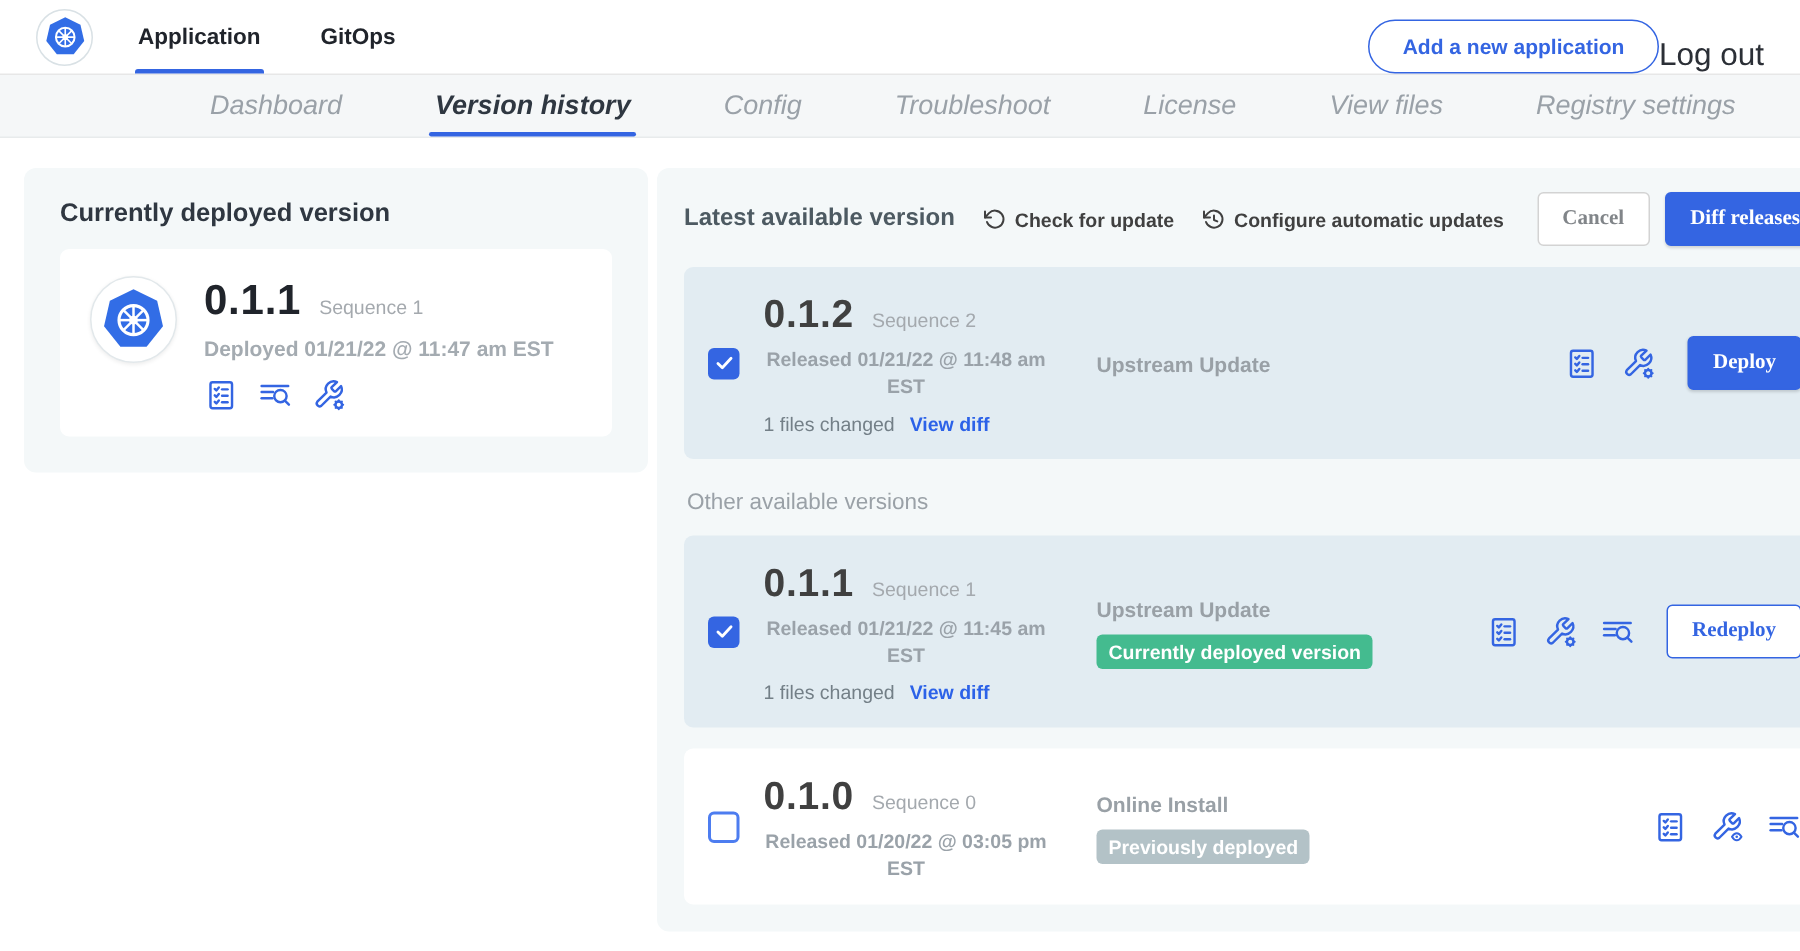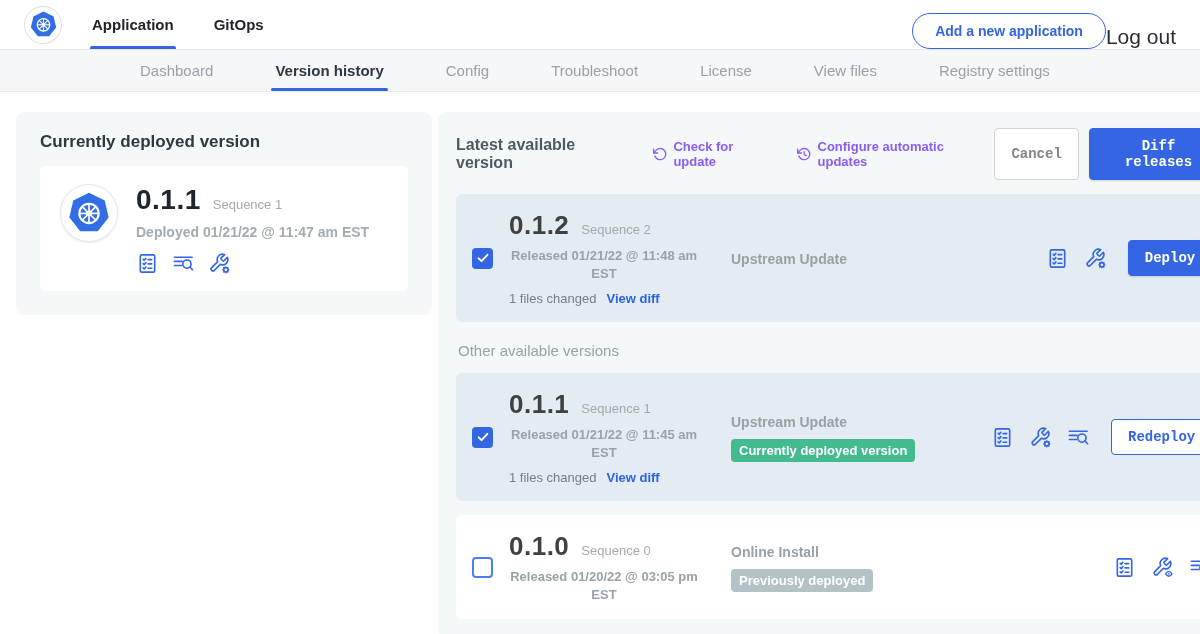--- a/index.html
+++ b/index.html
@@ -19,22 +19,22 @@
     height:3px; background:#3465e2; border-radius:2px 2px 0 0; }
   .header-right { margin-left:auto; display:flex; align-items:flex-end; }
   .pill-btn { height:36px; padding:0 22px; border-radius:18px; background:#fff;
     border:1px solid #3465e2; color:#3465e2; font-size:14px; font-weight:bold; cursor:pointer;
     font-family:"Liberation Sans", sans-serif; }
   .logout { font-size:21px; color:#2b2f36; cursor:pointer; }
 
   
   .subnav { height:42px; background:#f5f7f8; border-bottom:1px solid #e8ebec;
     display:flex; align-items:stretch; gap:58px; padding-left:138px; }
-  .subnav-tab { display:flex; align-items:center; font-size:15px; color:#9aa1a8;
-    cursor:pointer; position:relative; padding:0 2px; }
+  .subnav-tab { display:flex; align-items:center; font-size:18px; color:#9aa1a8;
+    cursor:pointer; position:relative; padding:0 2px;font-style:italic; }
   .subnav-tab.active { color:#2f3741; font-weight:bold; }
   .subnav-tab.active::after { content:""; position:absolute; left:-2px; right:-2px; bottom:0;
     height:3px; background:#3465e2; border-radius:2px; }
 
   
   .main { display:flex; align-items:flex-start; gap:6px; padding:20px 16px 0 16px; }
 
   .panel { background:#f4f8f9; border-radius:8px; }
   .left-panel { width:416px; padding:20px 24px 24px 24px; flex:none; }
   .left-panel h2 { font-size:17px; font-weight:bold; color:#2f3741; }
@@ -49,25 +49,25 @@
   .dep-time { margin-top:8px; font-size:14px; color:#a4abb1; font-weight:bold; }
   .icon-row { margin-top:12px; display:flex; align-items:center; gap:13px; }
   .b-icon { width:23px; height:23px; color:#3465e2; cursor:pointer; display:inline-block; }
   .b-icon svg { width:100%; height:100%; }
 
   
   .right-panel { flex:1; padding:16px 18px 18px 18px; }
   .rp-header { display:flex; align-items:center; }
   .rp-title { font-size:16px; font-weight:bold; color:#4d5a62; }
   .link-item { display:flex; align-items:center; gap:6px; margin-left:18px;
-    color:#8b5cf6; font-size:13px; font-weight:bold; cursor:pointer; }
+    color:#404040; font-size:13px; font-weight:bold; cursor:pointer; }
   .link-item .sm-icon { width:16px; height:16px; }
   .sm-icon svg { width:100%; height:100%; }
   .rp-actions { margin-left:auto; display:flex; gap:10px; }
-  .btn { font-family:Liberation Mono, monospace; font-size:14px; font-weight:bold;
+  .btn { font-family:Liberation Serif, serif; font-size:14px; font-weight:bold;
     border-radius:4px; padding:9px 16px; cursor:pointer; }
   .btn-secondary { background:#fff; border:1px solid #d3d3d3; color:#818589; }
   .btn-primary { background:#3465e2; border:1px solid #3465e2; color:#fff;
     box-shadow:0 1px 2px rgba(0,0,0,.15); }
   .btn-outline { background:#fff; border:1px solid #3465e2; color:#3465e2; }
 
   .version-row { border-radius:6px; padding:16px 16px; display:flex; align-items:center;
     margin-top:14px; }
   .version-row.selected { background:#e2ecf2; }
   .version-row.plain { background:#fff; }

